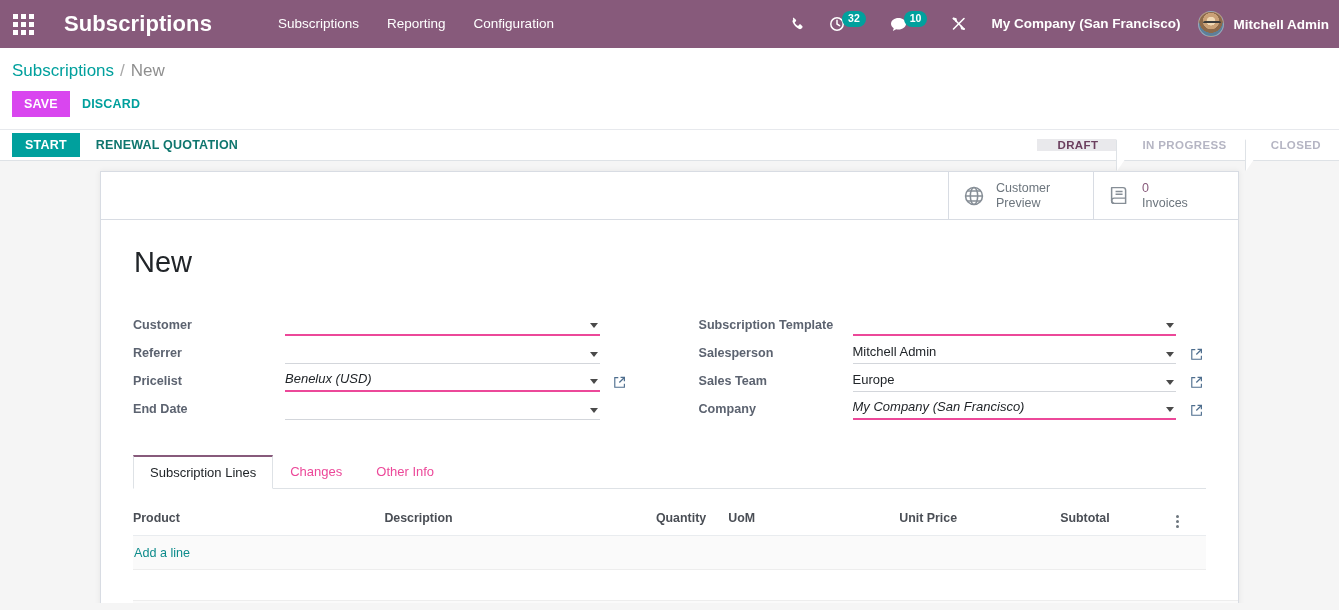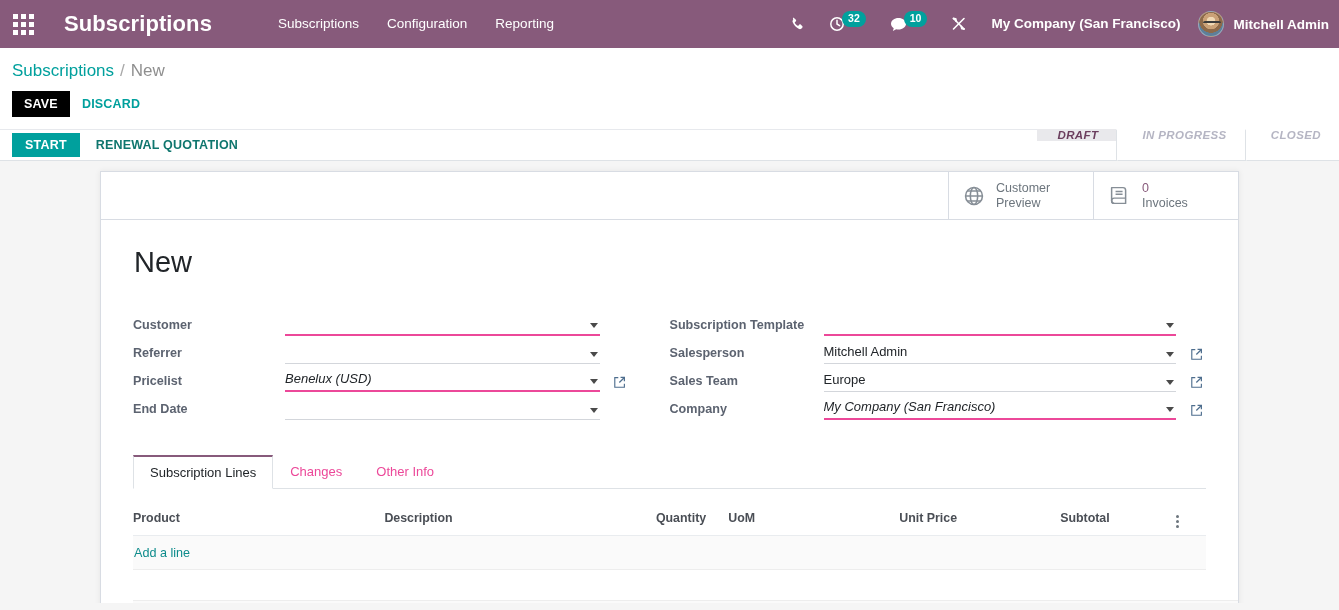--- a/index.html
+++ b/index.html
@@ -110,21 +110,21 @@
     display: flex; align-items: baseline;
   }
   .bc-link { color: #00A09D; cursor: pointer; }
   .bc-sep { color: #A8A8A8; margin: 0 6px; }
   .bc-current { color: #8F8F8F; }
   .actions {
     padding: 4px 0 12px 12px;
     display: flex; align-items: center;
   }
   .btn-primary {
-    background: #000000; color: #FFFFFF;
+    background: #d946ef; color: #FFFFFF;
     font-size: 12.5px; font-weight: bold;
     padding: 6px 12px 6px 12px;
     border: none; cursor: pointer;
     letter-spacing: 0.2px;
   }
   .btn-link {
     color: #00A09D; background: none; border: none;
     font-size: 12.5px; font-weight: bold;
     padding: 6px 12px; cursor: pointer;
     letter-spacing: 0.2px;
@@ -147,23 +147,22 @@
     letter-spacing: 0.2px;
   }
   .sb-btn-link {
     color: #0f766e; background: none; border: none;
     font-size: 12.5px; font-weight: bold;
     padding: 5px 16px; cursor: pointer;
     letter-spacing: 0.2px;
   }
   .statusbar {
     margin-left: auto;
-    display: flex; align-items: flex-start;
+    display: flex; align-items: center;
     height: 32px;
-    font-style: italic;
   }
   .stage {
     position: relative;
     display: flex; align-items: center;
     padding: 0 18px 0 26px;
     font-size: 11.5px; font-weight: bold;
     color: #B5B5C3;
     letter-spacing: 0.4px;
     cursor: pointer;
     background: #FFFFFF;
@@ -240,21 +239,21 @@
     display: flex;
     align-items: flex-end;
     height: 27px;
     margin-bottom: 1px;
   }
   .flabel {
     font-size: 12.6px; font-weight: bold; color: #5C6370;
     width: 152px; flex: none;
     padding-bottom: 4px;
   }
-  .fcol.right .flabel { width: 154px; }
+  .fcol.right .flabel { width: 154px; margin-left: 29px; }
   .fwrap { flex: 1; display: flex; align-items: flex-end; min-width: 0; }
   .finput {
     flex: 1;
     position: relative;
     border-bottom: 1px solid #D3D6DB;
     display: flex; align-items: center;
     height: 23px;
     min-width: 0;
   }
   .finput.required { border-bottom: 2px solid #ec4899; font-style: italic; }
@@ -358,22 +357,22 @@
         <i></i>
         <i></i>
         <i></i>
     </div>
   </div>
 
   <div class="brand">Subscriptions</div>
 
   <div class="menu-items">
     <div class="menu-item">Subscriptions</div>
+    <div class="menu-item">Reporting</div>
     <div class="menu-item">Configuration</div>
-    <div class="menu-item">Reporting</div>
   </div>
 
   <div class="nav-right">
 
     <div class="nav-icon">
       <svg width="15" height="15" viewBox="0 0 16 16" fill="#FFFFFF">
         <path d="M3.1 1.2c.4-.4 1-.4 1.4 0l1.8 1.8c.4.4.4 1 0 1.4L5.2 5.5c-.2.2-.2.4-.1.6.6 1.4 1.8 2.6 3.2 3.2.2.1.4 0 .6-.1l1.1-1.1c.4-.4 1-.4 1.4 0l1.8 1.8c.4.4.4 1 0 1.4l-.9.9c-.7.7-1.7.9-2.6.6C6.9 11.7 4 8.8 2.8 5.4c-.3-.9-.1-1.9.6-2.6l-.3-1.6z"></path>
       </svg>
     </div>
 

